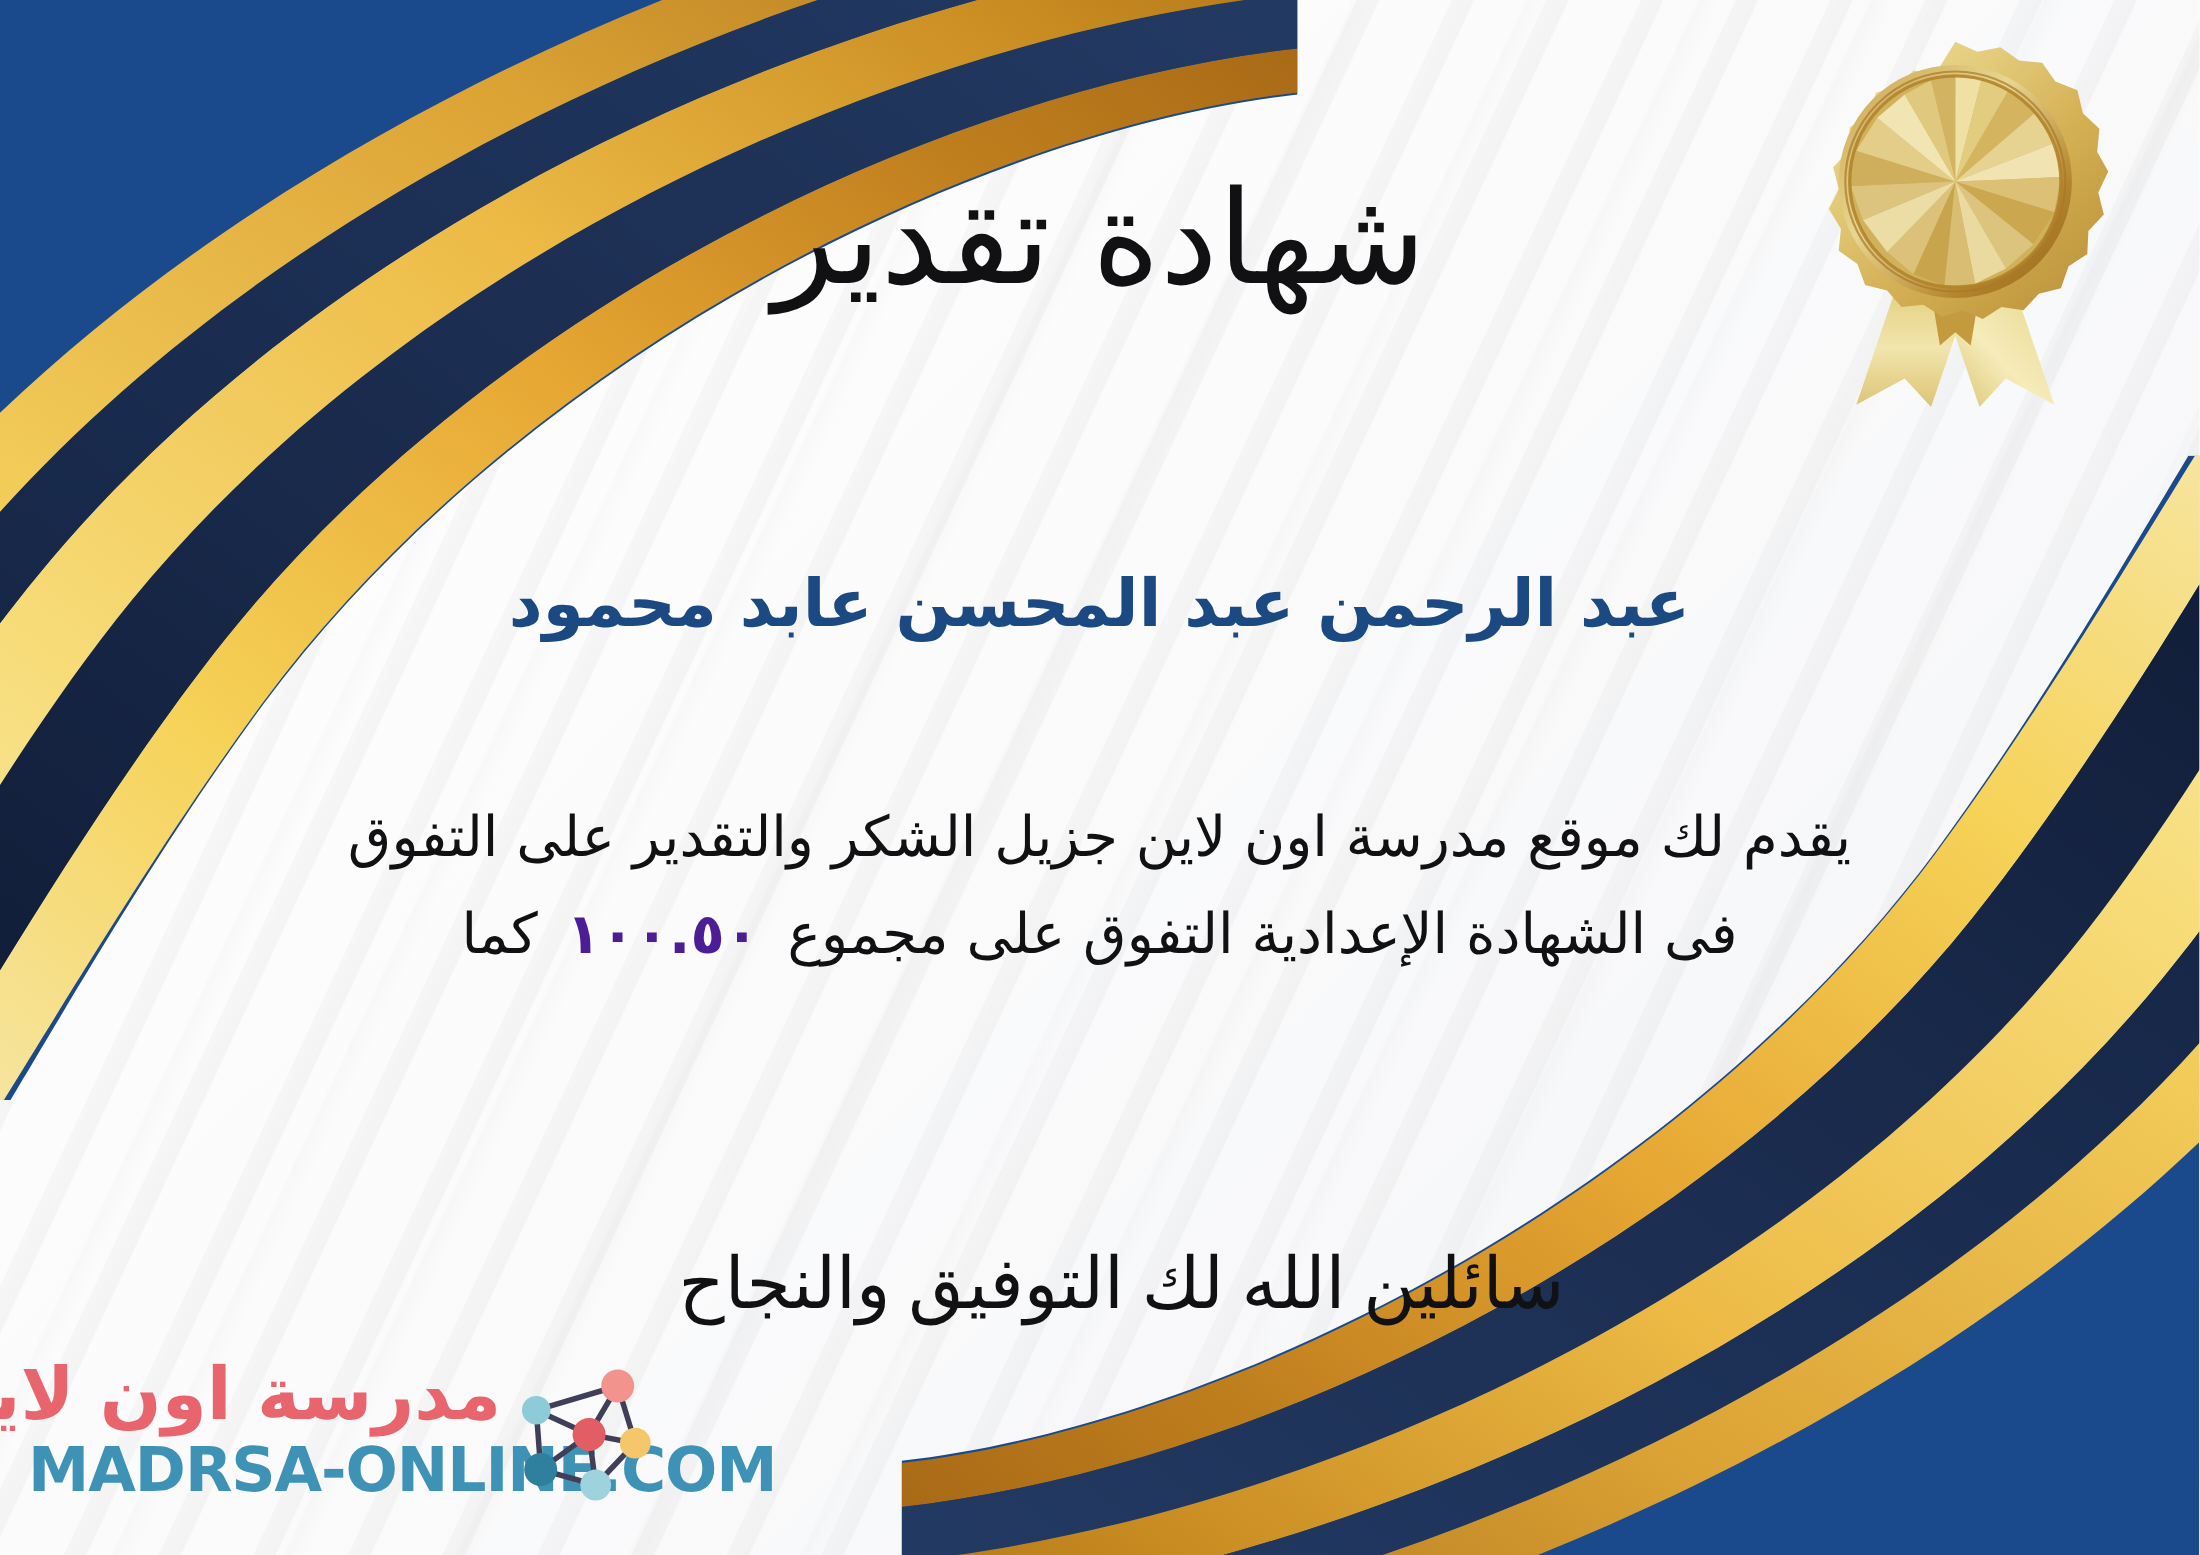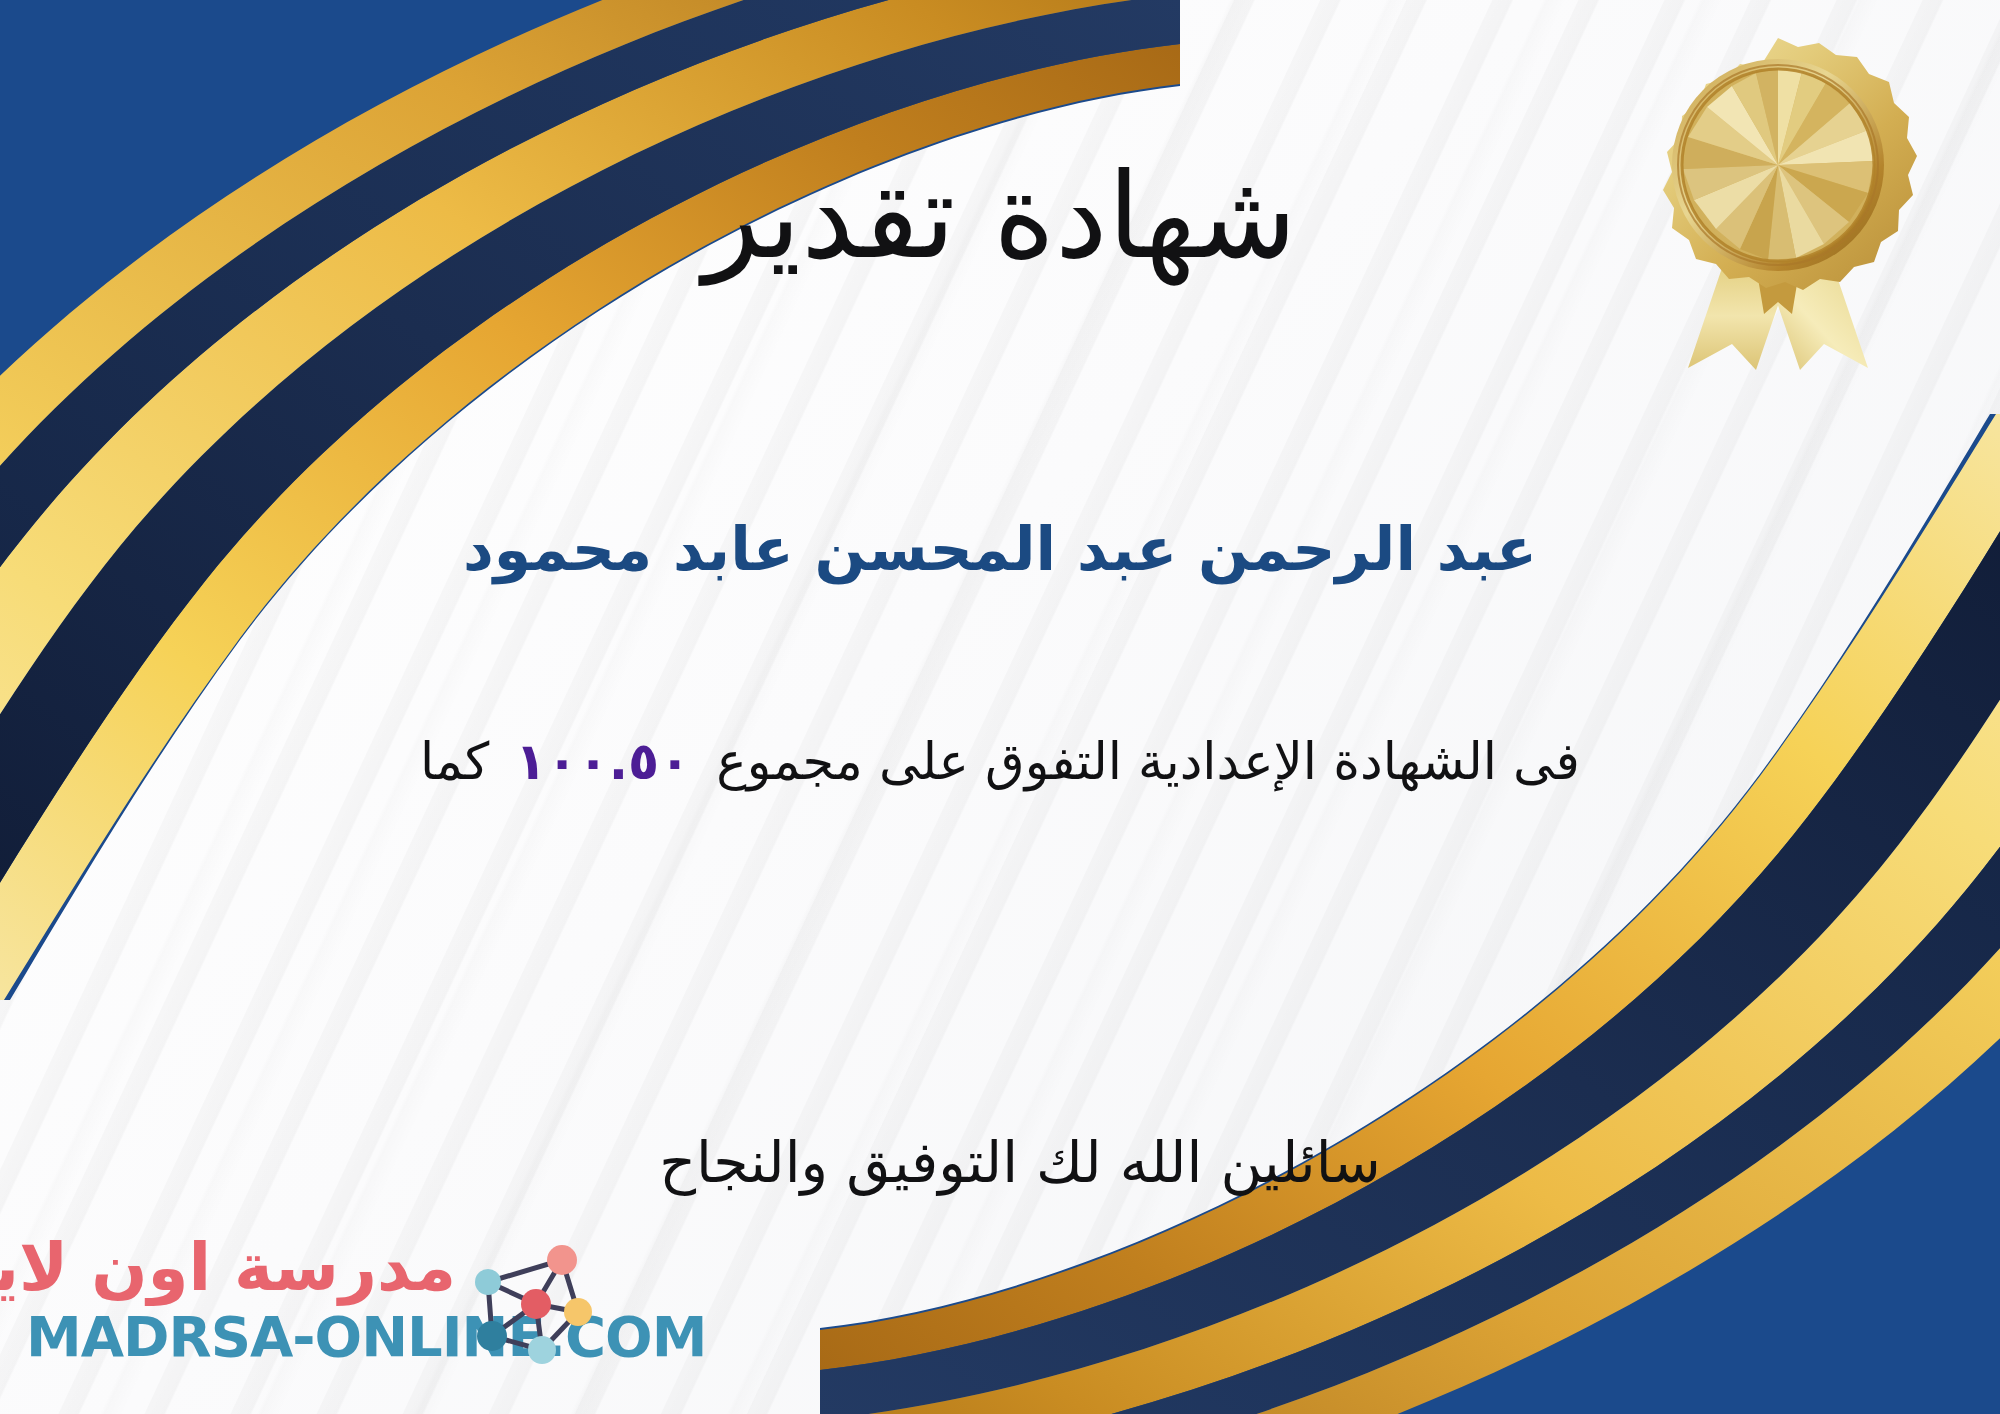--- a/index.html
+++ b/index.html
@@ -110,23 +110,24 @@
   }
 
   .closing-line {
     position: absolute;
     top: 1120px;
     left: 0;
     right: 0;
     text-align: center;
     direction: rtl;
     color: #111113;
-    font-size: 57px;
+    font-size: 65px;
     line-height: 1.5;
     padding-left: 40px;
+    font-family: Liberation Serif, serif;
   }
 
   
   #brand-logo {
     position: absolute;
     left: 26px;
     bottom: 14px;
     width: 560px;
     height: 170px;
     direction: rtl;
@@ -336,20 +337,21 @@
       </g>
       <circle cx="150" cy="135" r="96" fill="none" stroke="#b08129" stroke-width="3" opacity="0.85"></circle>
     </g>
   </svg>
 
   <div class="cert-title">شهادة تقدير</div>
 
   <div class="recipient-name">عبد الرحمن عبد المحسن عابد محمود</div>
 
   <div class="body-block">
+    <span class="body-line">يقدم لك موقع مدرسة اون لاين جزيل الشكر  والتقدير على التفوق</span>
     <span class="body-line"><span>فى الشهادة الإعدادية التفوق على مجموع</span><span class="score-value">١٠٠.٥٠</span><span>كما</span></span>
   </div>
 
   <div class="closing-line">سائلين الله لك التوفيق  والنجاح</div>
 
   <div id="brand-logo">
     <div class="brand-rows">
       <div class="brand-arabic">مدرسة اون لاين</div>
       <div class="brand-domain">MADRSA-ONLINE.COM</div>
     </div>

